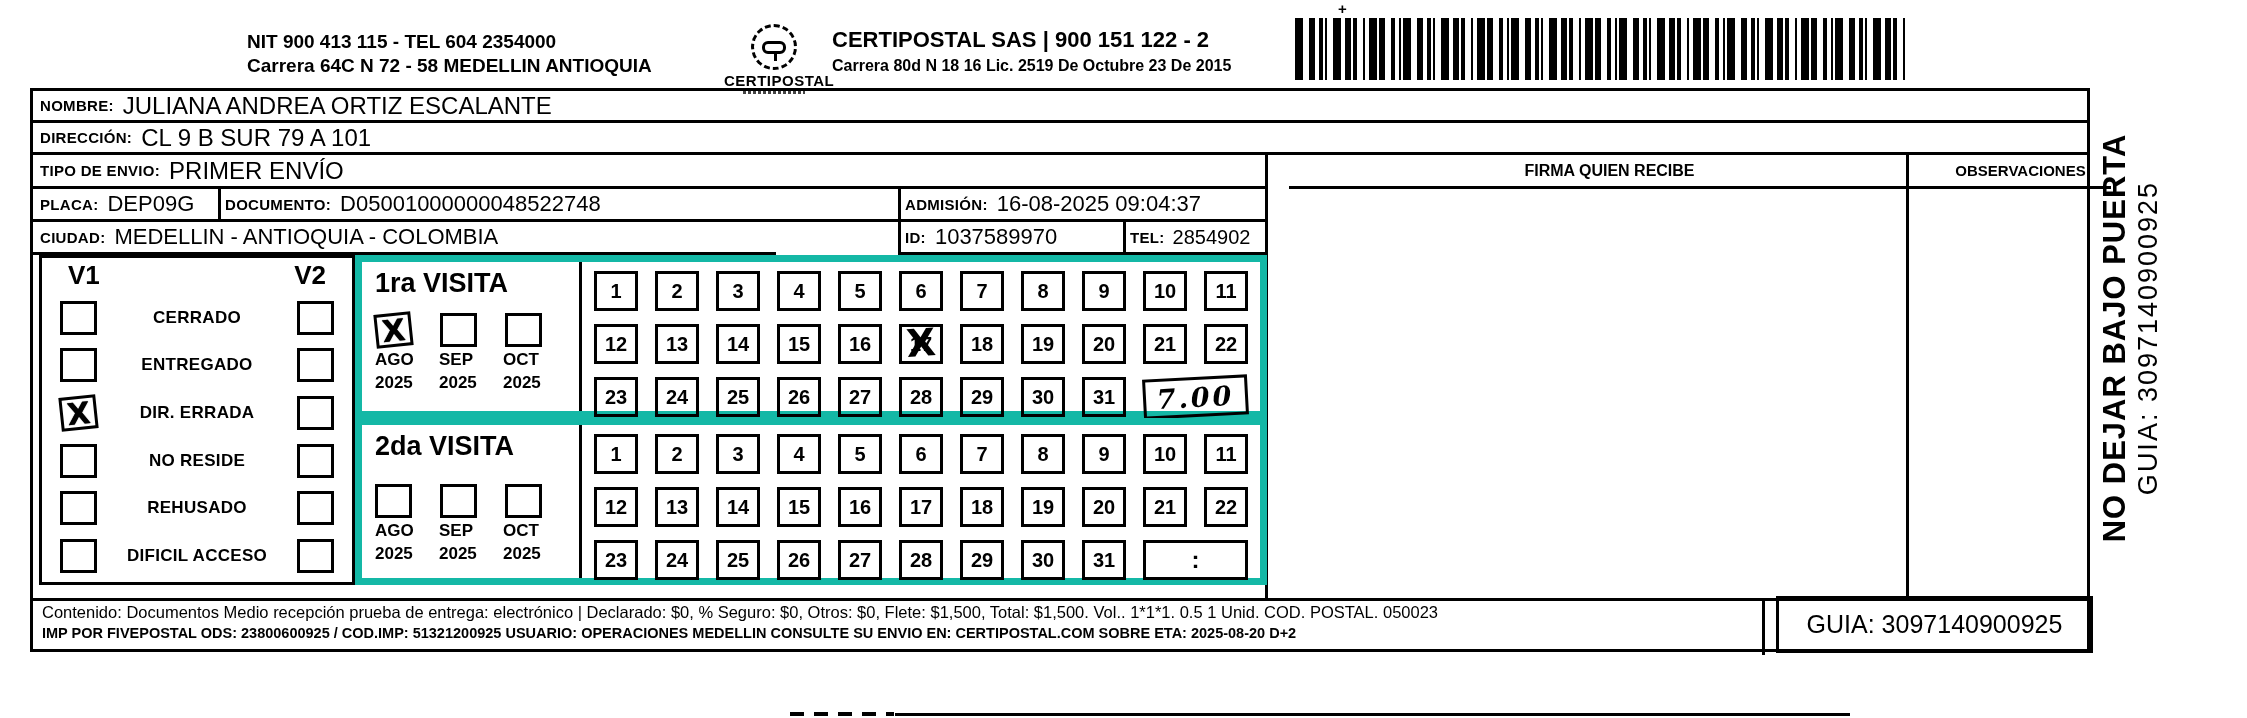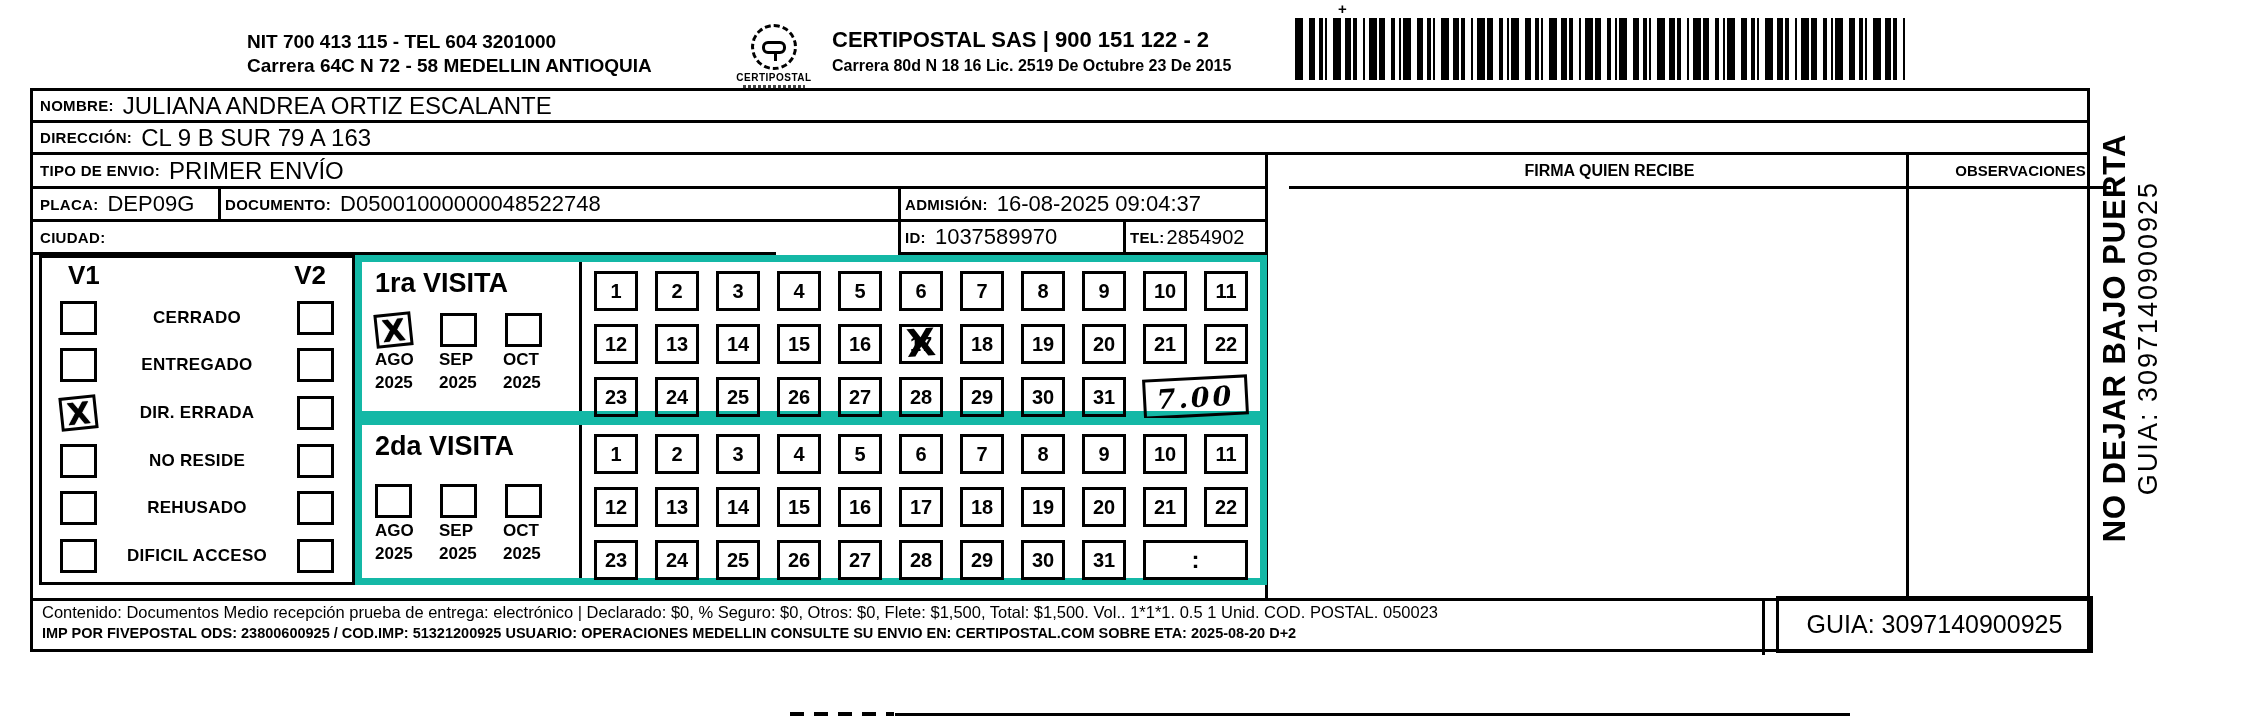--- a/index.html
+++ b/index.html
@@ -9,21 +9,21 @@
 
   
   .abs { position:absolute; }
   #company-name { left:40px; top:38px; font-size:27px; letter-spacing:1px; }
   #company-info { left:247px; top:30px; font-size:19px; font-weight:bold; line-height:24px; }
   #logo { left:724px; top:24px; width:100px; text-align:center; }
   #logo-ring { width:46px; height:46px; border:3px dashed #000; border-radius:50%;
                margin:0 auto; display:flex; align-items:center; justify-content:center; }
   #logo-glyph { width:24px; height:13px; border:3px solid #000; border-radius:6px; position:relative; }
   #logo-glyph::after { content:""; position:absolute; left:9px; top:9px; width:3px; height:8px; background:#000; }
-  #logo-text { font-size:10px; font-weight:bold; letter-spacing:.5px; margin-top:2px; }
+  #logo-text { font-size:15px; font-weight:bold; letter-spacing:.5px; margin-top:2px; }
   #logo-subline { width:62px; height:3px; margin:2px auto 0; background:repeating-linear-gradient(90deg,#444 0 3px,transparent 3px 5px); }
   #carrier-info { left:832px; top:27px; }
   #carrier-line1 { font-size:22px; font-weight:bold; }
   #carrier-line2 { font-size:16px; font-weight:bold; margin-top:4px; }
   #barcode { left:1295px; top:18px; width:652px; height:62px; font-size:0; white-space:nowrap; overflow:hidden; }
   #barcode span { display:inline-block; height:100%; }
   #barcode .bar { background:#000; }
   #barcode .space { background:transparent; }
   .reg-mark { font-size:15px; font-weight:bold; }
   #reg-mark-top { left:1338px; top:0px; }
@@ -103,21 +103,21 @@
   .artifact { position:absolute; background:#000; }
   #artifact-dashes { left:790px; top:712px; width:104px; height:4px; background:repeating-linear-gradient(90deg,#000 0 14px,transparent 14px 24px); }
   #artifact-line { left:895px; top:713px; width:955px; height:3px; }
 </style>
 </head>
 <body>
 
 <div id="canvas">
 
   <div id="company-info" class="abs">
-    <div>NIT 700 413 115 - TEL 604 3201000</div>
+    <div>NIT 900 413 115 - TEL 604 2354000</div>
     <div>Carrera 64C N 72 - 58 MEDELLIN ANTIOQUIA</div>
   </div>
   <div id="logo" class="abs">
     <div id="logo-ring">
       <div id="logo-glyph"></div>
     </div>
     <div id="logo-text">CERTIPOSTAL</div>
     <div id="logo-subline"></div>
   </div>
   <div id="carrier-info" class="abs">
@@ -128,21 +128,21 @@
   <div id="reg-mark-top" class="abs reg-mark">+</div>
 
   <div id="main-table" class="abs">
 
     <div class="cell bb" style="left:0;top:0;width:2054px;height:32px;">
       <span class="row-label">NOMBRE:</span>
       <span class="row-value big-value">JULIANA ANDREA ORTIZ ESCALANTE</span>
     </div>
     <div class="cell bb" style="left:0;top:32px;width:2054px;height:32px;">
       <span class="row-label">DIRECCIÓN:</span>
-      <span class="row-value big-value">CL 9 B SUR 79 A 163</span>
+      <span class="row-value big-value">CL 9 B SUR 79 A 101</span>
     </div>
     <div class="cell bb" style="left:0;top:64px;width:1232px;height:34px;">
       <span class="row-label">TIPO DE ENVIO:</span>
       <span class="row-value big-value">PRIMER ENVÍO</span>
     </div>
 
     <div class="head-cell" style="left:1232px;top:64px;width:641px;height:34px;font-size:16px;">FIRMA QUIEN RECIBE</div>
     <div class="head-cell" style="left:1873px;top:64px;width:181px;height:34px;font-size:15px;">OBSERVACIONES</div>
 
     <div class="cell bb" style="left:0;top:98px;width:185px;height:33px;">
@@ -152,26 +152,27 @@
     <div class="cell bb" style="left:185px;top:98px;width:680px;height:33px;">
       <span class="row-label">DOCUMENTO:</span>
       <span class="row-value">D05001000000048522748</span>
     </div>
     <div class="cell bb" style="left:865px;top:98px;width:367px;height:33px;">
       <span class="row-label">ADMISIÓN:</span>
       <span class="row-value">16-08-2025 09:04:37</span>
     </div>
     <div class="cell bb" style="left:0;top:131px;width:743px;height:33px;">
       <span class="row-label">CIUDAD:</span>
+      <span class="row-value">MEDELLIN - ANTIOQUIA - COLOMBIA</span>
     </div>
     <div class="cell bb" style="left:865px;top:131px;width:225px;height:33px;">
       <span class="row-label">ID:</span>
       <span class="row-value">1037589970</span>
     </div>
-    <div class="cell bb" style="left:1090px;top:131px;width:142px;height:33px;gap:2px;">
+    <div class="cell bb" style="left:1090px;top:131px;width:142px;height:33px;gap:8px;">
       <span class="row-label">TEL:</span>
       <span class="row-value" style="font-size:20px;">2854902</span>
     </div>
 
     <div class="vline" style="left:185px;top:98px;height:33px;"></div>
     <div class="vline" style="left:865px;top:98px;height:66px;"></div>
     <div class="vline" style="left:1090px;top:131px;height:33px;"></div>
     <div class="vline" style="left:1232px;top:64px;height:443px;"></div>
     <div class="vline" style="left:1873px;top:64px;height:443px;"></div>
 

